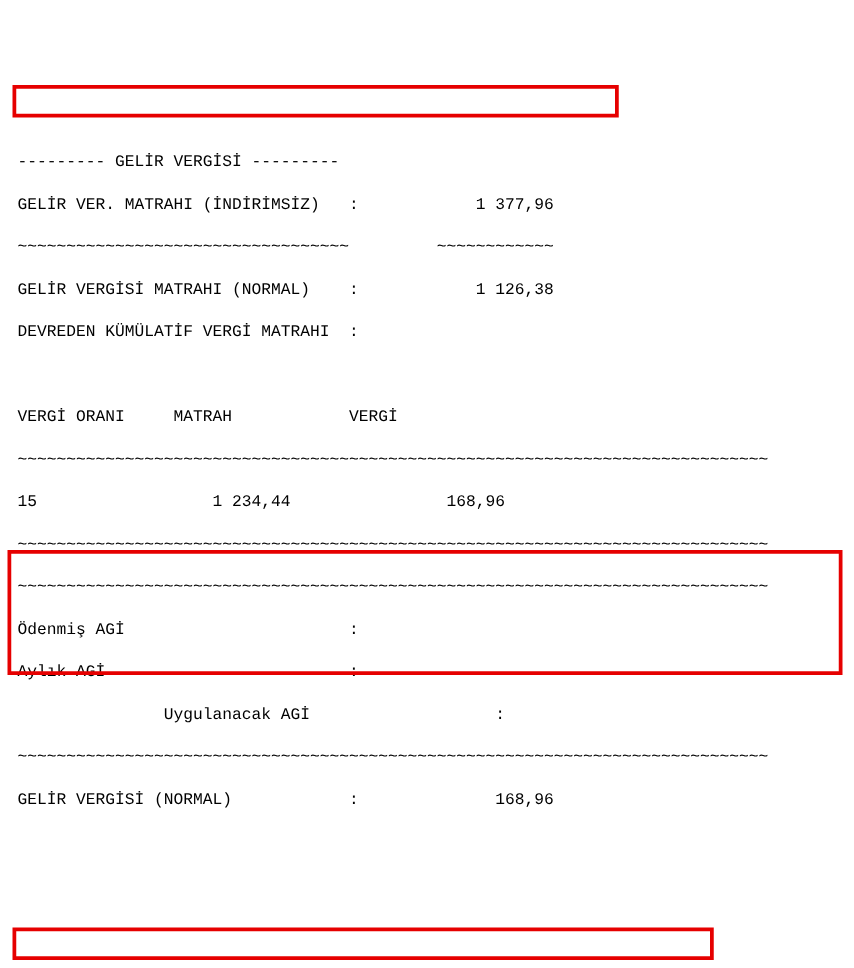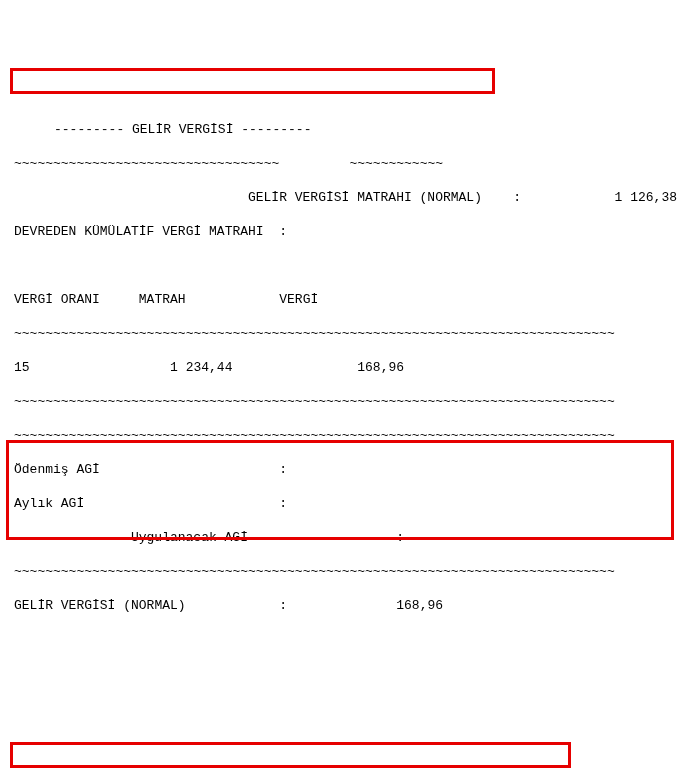--- a/index.html
+++ b/index.html
@@ -27,23 +27,24 @@
 </head>
 <body>
 
 <div class="page">
 
   <div class="hl hl1"></div>
   <div class="hl hl2"></div>
   <div class="hl hl3"></div>
 
   
-<span style="display: block; margin-left: 40px;">--------- GELİR VERGİSİ ---------</span>
+<span style="display: block;">--------- GELİR VERGİSİ ---------</span>
+<span style="display: block;">GELİR VER. MATRAHI (İNDİRİMSİZ)   :            1 377,96</span>
 <span style="display: block;">~~~~~~~~~~~~~~~~~~~~~~~~~~~~~~~~~~         ~~~~~~~~~~~~</span>
-<span style="display: block; text-align: right;">GELİR VERGİSİ MATRAHI (NORMAL)    :            1 126,38</span>
+<span style="display: block;">GELİR VERGİSİ MATRAHI (NORMAL)    :            1 126,38</span>
 <span style="display: block;">DEVREDEN KÜMÜLATİF VERGİ MATRAHI  :                    </span>
 <span style="display: block;"> </span>
 <span style="display: block;">VERGİ ORANI     MATRAH            VERGİ</span>
 <span style="display: block;">~~~~~~~~~~~~~~~~~~~~~~~~~~~~~~~~~~~~~~~~~~~~~~~~~~~~~~~~~~~~~~~~~~~~~~~~~~~~~</span>
 <span style="display: block;">15                  1 234,44                168,96</span>
 <span style="display: block;">~~~~~~~~~~~~~~~~~~~~~~~~~~~~~~~~~~~~~~~~~~~~~~~~~~~~~~~~~~~~~~~~~~~~~~~~~~~~~</span>
 <span style="display: block;">~~~~~~~~~~~~~~~~~~~~~~~~~~~~~~~~~~~~~~~~~~~~~~~~~~~~~~~~~~~~~~~~~~~~~~~~~~~~~</span>
 <span style="display: block;">Ödenmiş AGİ                       :                    </span>
 <span style="display: block;">Aylık AGİ                         :                    </span>
 <span style="display: block; text-align: center;">Uygulanacak AGİ                   :                    </span>

